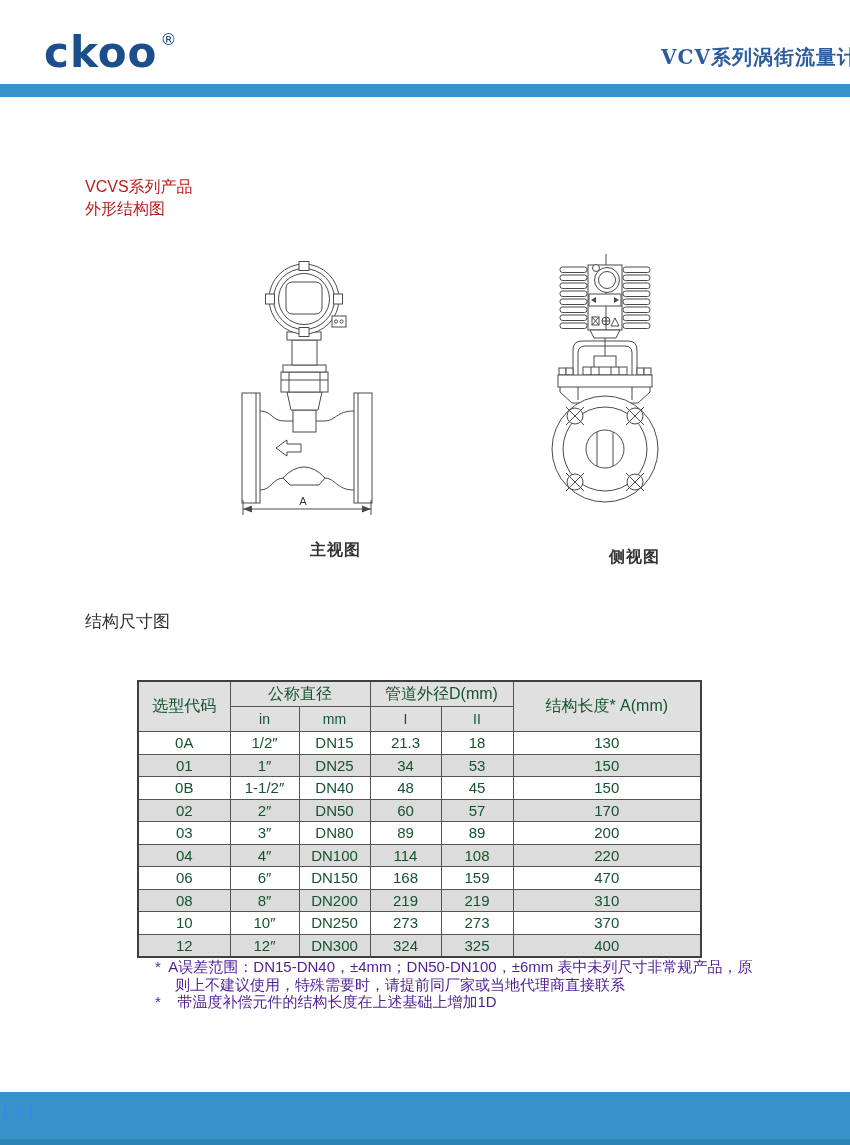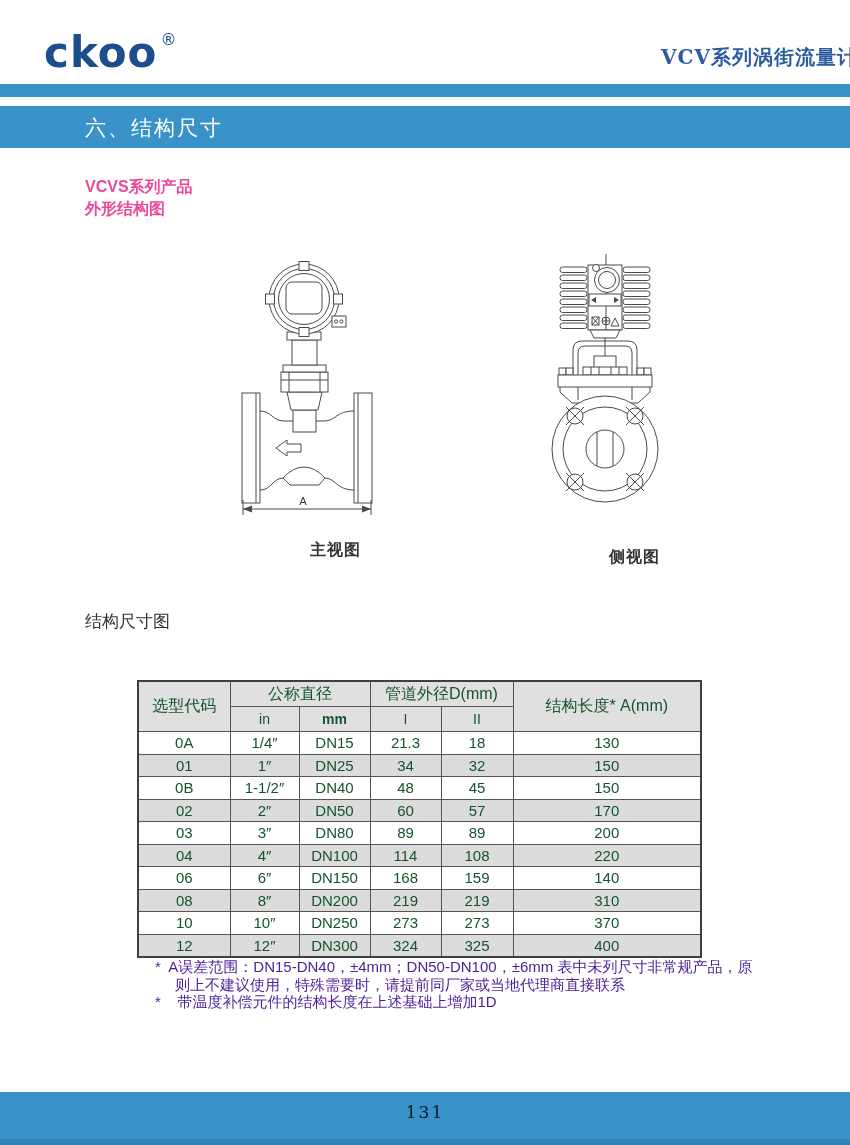--- a/index.html
+++ b/index.html
@@ -30,21 +30,21 @@
     position:absolute; left:0; top:106px; width:850px; height:42px;
     background:#3a93c8;
   }
   .banner-text{
     position:absolute; left:85px; top:8px;
     font-size:21px; color:#ffffff; font-weight:500; letter-spacing:2px;
   }
   
   .intro{
     position:absolute; left:85px; top:176px;
-    font-size:16px; line-height:22px; font-weight:700; color:#ec4899;
+    font-size:16px; line-height:22px; font-weight:400; color:#b91c1c;
   }
   
   .front-view{ position:absolute; left:225px; top:252px; }
   .side-view { position:absolute; left:540px; top:252px; }
   .fig-label{
     position:absolute; font-size:16px; font-weight:bold; color:#333;
     text-align:right; width:110px; letter-spacing:1px;
   }
   .fig-label.front{ left:251px; top:540px; }
   .fig-label.side { left:550px; top:547px; }
@@ -57,59 +57,56 @@
     position:absolute; left:137px; top:680px; width:563px;
     border-collapse:collapse; table-layout:fixed;
     border:2px solid #3f3f3f; font-size:15px; color:#14532d;
   }
   table.dims th, table.dims td{
     border:1px solid #555; text-align:center; vertical-align:middle;
     padding:0; overflow:hidden; white-space:nowrap;
   }
   table.dims thead th{ background:#e0e0e0; font-weight:normal; font-size:16px; height:24px;}
   table.dims thead tr.sub th{ font-size:14px; }
-  table.dims thead tr.sub th.bold{ font-weight:bold; }
+  table.dims thead tr.sub th.bold{ font-weight:normal; }
   table.dims tbody td{ height:21.5px; background:#ffffff; }
   table.dims tbody tr.striped td{ background:#dcdcdc; }
   
   .notes{
     position:absolute; left:155px; top:958px; width:590px;
     font-size:15px; line-height:17.5px; color:#4c1d95;
   }
   .note{ white-space:pre; }
   .note.cont{ padding-left:20px; }
   
   .footer-band{
     position:absolute; left:0; top:1092px; width:850px; height:53px;
     background:#3a93c8;
   }
   .footer-strip{
     position:absolute; left:0; top:1139px; width:850px; height:6px;
     background:#2f83b5;
   }
   .page-number{
-    position:absolute; left:0; top:1102px; width:850px; text-align:center;
-    font-family:"DejaVu Serif", serif; font-size:17px; color:#0f172a;
+    position:absolute; left:0; top:1102px; width:850px; 
+    font-family:"DejaVu Serif", serif; font-size:17px; color:#3b82f6;
     letter-spacing:2px;
   }
 </style>
 </head>
 <body>
 
 <div class="page">
 
   <div class="logo">
     <span>ckoo</span><span class="reg">®</span>
   </div>
   <div class="doc-title">VCV系列涡街流量计</div>
   <div class="top-rule"></div>
 
-  <div class="banner">
-    <div class="banner-text">六、结构尺寸</div>
-  </div>
 
   <div class="intro">
     <div>VCVS系列产品</div>
     <div>外形结构图</div>
   </div>
 
   <svg class="front-view" width="170" height="268" viewBox="225 252 170 268">
     <g stroke="#4a4a4a" stroke-width="1" fill="none">
 
       <rect x="242" y="393" width="18" height="110"></rect>
@@ -254,32 +251,32 @@
       <tr class="sub">
         <th>in</th>
         <th class="bold">mm</th>
         <th>I</th>
         <th>II</th>
       </tr>
     </thead>
     <tbody>
         <tr>
           <td>0A</td>
-          <td>1/4″</td>
+          <td>1/2″</td>
           <td>DN15</td>
           <td>21.3</td>
           <td>18</td>
           <td>130</td>
         </tr>
         <tr class="striped">
           <td>01</td>
           <td>1″</td>
           <td>DN25</td>
           <td>34</td>
-          <td>32</td>
+          <td>53</td>
           <td>150</td>
         </tr>
         <tr>
           <td>0B</td>
           <td>1-1/2″</td>
           <td>DN40</td>
           <td>48</td>
           <td>45</td>
           <td>150</td>
         </tr>
@@ -306,21 +303,21 @@
           <td>114</td>
           <td>108</td>
           <td>220</td>
         </tr>
         <tr>
           <td>06</td>
           <td>6″</td>
           <td>DN150</td>
           <td>168</td>
           <td>159</td>
-          <td>140</td>
+          <td>470</td>
         </tr>
         <tr class="striped">
           <td>08</td>
           <td>8″</td>
           <td>DN200</td>
           <td>219</td>
           <td>219</td>
           <td>310</td>
         </tr>
         <tr>

